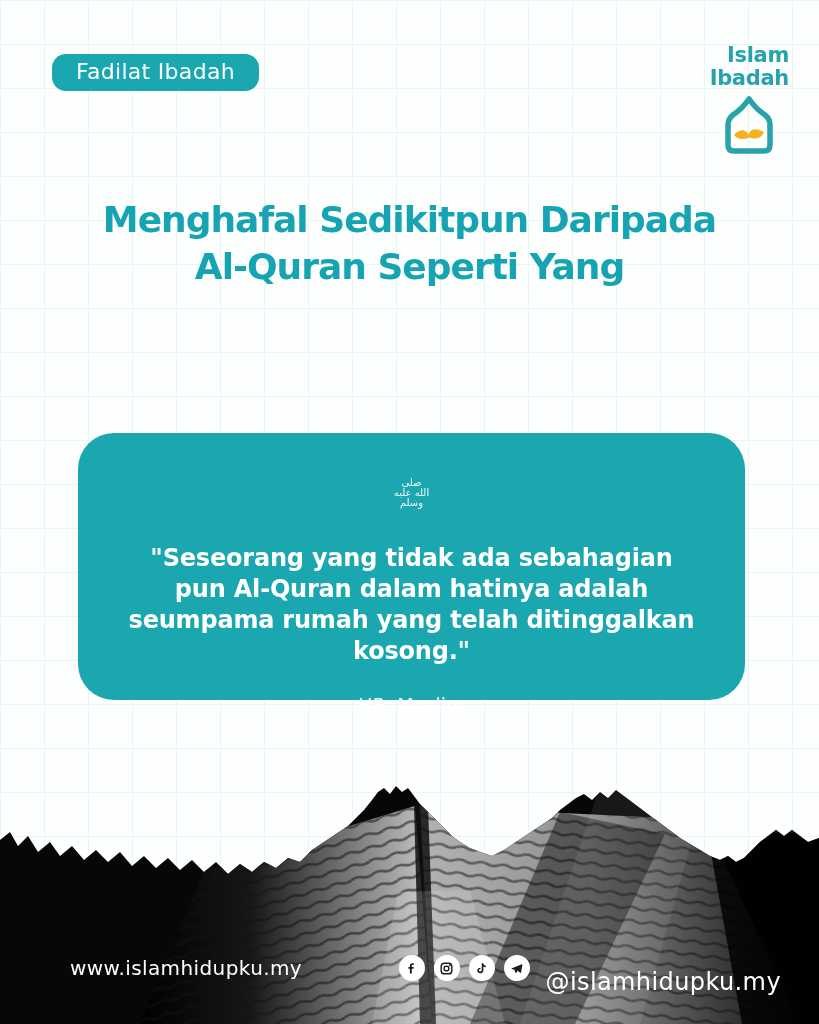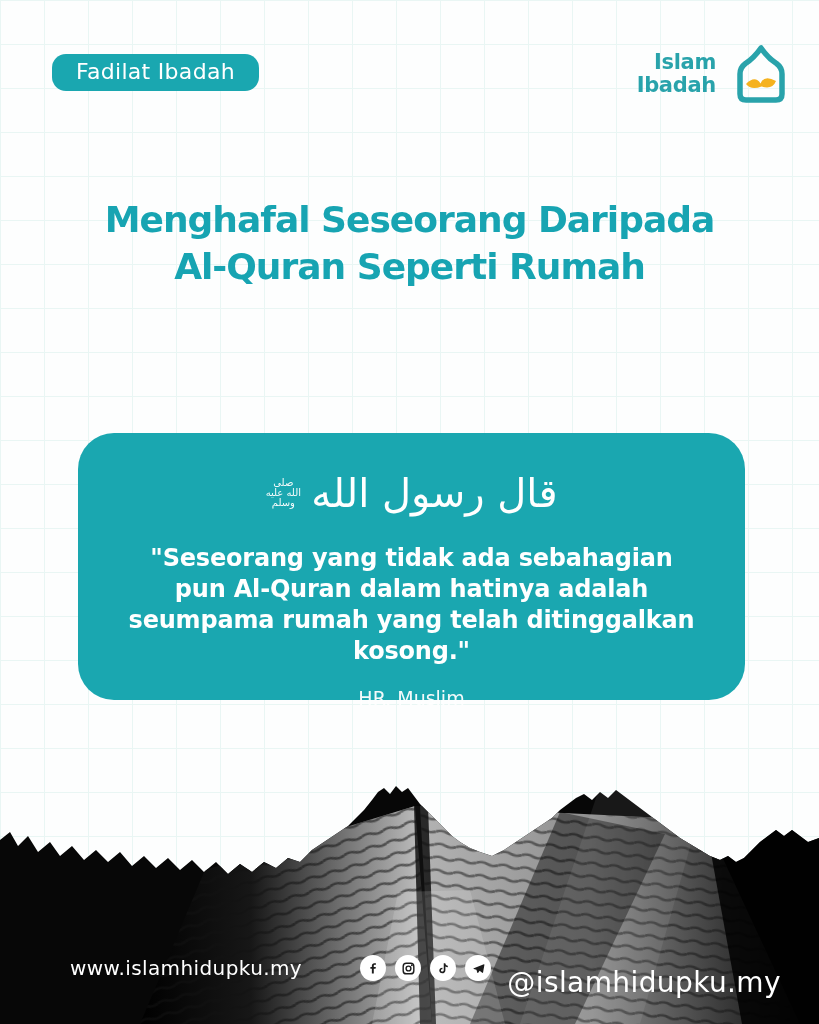--- a/index.html
+++ b/index.html
@@ -12,21 +12,21 @@
       linear-gradient(90deg, #e9f6f4 1px, transparent 1px);
     background-size:44px 44px;
   }
   
   .badge{
     position:absolute;left:52px;top:54px;
     background:#1aa7b0;color:#fff;font-weight:normal;font-size:22px;
     padding:5px 24px 7px;border-radius:14px;letter-spacing:.3px;
   }
   
-  .logo{position:absolute;right:30px;top:44px;display:flex;align-items:center;gap:17px;}
+  .logo{position:absolute;right:30px;top:44px;display:flex;align-items:center;gap:5px;flex-direction:column;}
   .logo-text{text-align:right;color:#29a3ab;font-weight:bold;font-size:21px;line-height:23px;letter-spacing:-.3px;}
   .logo-icon svg{display:block;}
   
   .heading{
     position:absolute;left:0;top:196px;width:100%;text-align:center;
     color:#17a4b2;font-weight:bold;font-size:36px;line-height:47px;letter-spacing:-1px;
   }
   
   .card{
     position:absolute;left:78px;top:433px;width:667px;height:267px;
@@ -36,33 +36,33 @@
   .arabic-row{
     margin-top:24px;display:flex;justify-content:center;align-items:center;
     direction:rtl;gap:10px;height:72px;
   }
   .arabic-main{font-size:40px;line-height:46px;font-family:"DejaVu Sans",sans-serif;}
   .arabic-salawat{font-size:10px;line-height:10px;width:36px;opacity:.95;}
   .quote{
     margin:14px auto 0;max-width:566px;font-size:24px;line-height:31px;font-weight:bold;
     letter-spacing:-.2px;
   }
-  .source{margin-top:20px;font-size:19px;opacity:.95;}
+  .source{margin-top:27px;font-size:19px;opacity:.95;}
   
   .bottom-art{position:absolute;left:0;top:772px;width:819px;height:252px;}
   .footer{
     position:absolute;left:16px;top:948px;width:819px;height:40px;
     display:flex;justify-content:space-between;align-items:center;
     padding:0 54px;box-sizing:border-box;color:#fff;
   }
   .footer-left{font-size:20px;letter-spacing:.4px;}
   .footer-right{display:flex;align-items:center;gap:9px;}
   .soc{width:26px;height:26px;border-radius:50%;background:#fff;display:flex;align-items:center;justify-content:center;}
   .soc svg{display:block;}
-  .handle{font-size:28px;margin-left:7px;letter-spacing:.4px;margin-top:28px;}
+  .handle{font-size:24px;margin-left:7px;letter-spacing:.4px;margin-top:28px;}
 </style>
 </head>
 <body>
 
 <div class="poster">
 
   <div class="badge">
     <span>Fadilat Ibadah</span>
   </div>
 
@@ -73,27 +73,26 @@
     </div>
     <span class="logo-icon">
       <svg width="56" height="60" viewBox="0 0 56 60">
         <path d="M28 4 Q21 14 12.5 19.5 Q7 23.5 7 30 L7 50 Q7 56 13 56 L43 56 Q49 56 49 50 L49 30 Q49 23.5 43.5 19.5 Q35 14 28 4 Z" fill="none" stroke="#29a3ab" stroke-width="5.5" stroke-linejoin="round"></path>
         <path d="M13 40 Q22 31 27.5 39.5 Q31 30.5 43 37 Q39.5 46 28.5 42.5 Q18 46.5 13 40 Z" fill="#f5b21e"></path>
       </svg>
     </span>
   </div>
 
   <div class="heading">
-    <div>Menghafal Seseorang Daripada</div>
-    <div>Al-Quran Seperti Rumah</div>
+    <div>Menghafal Sedikitpun Daripada</div>
+    <div>Al-Quran Seperti Yang</div>
   </div>
 
   <div class="card">
     <div class="arabic-row">
-      <span class="arabic-main">قال رسول الله</span>
       <span class="arabic-salawat">صلى الله عليه وسلم</span>
     </div>
     <div class="quote">"Seseorang yang tidak ada sebahagian pun Al-Quran dalam hatinya adalah seumpama rumah yang telah ditinggalkan kosong."</div>
     <div class="source">HR. Muslim</div>
   </div>
 
   <div class="bottom-art">
     <svg width="819" height="252" viewBox="0 0 819 252">
       <defs>
         <linearGradient id="gradL" x1="0" y1="0" x2="1" y2="0">

